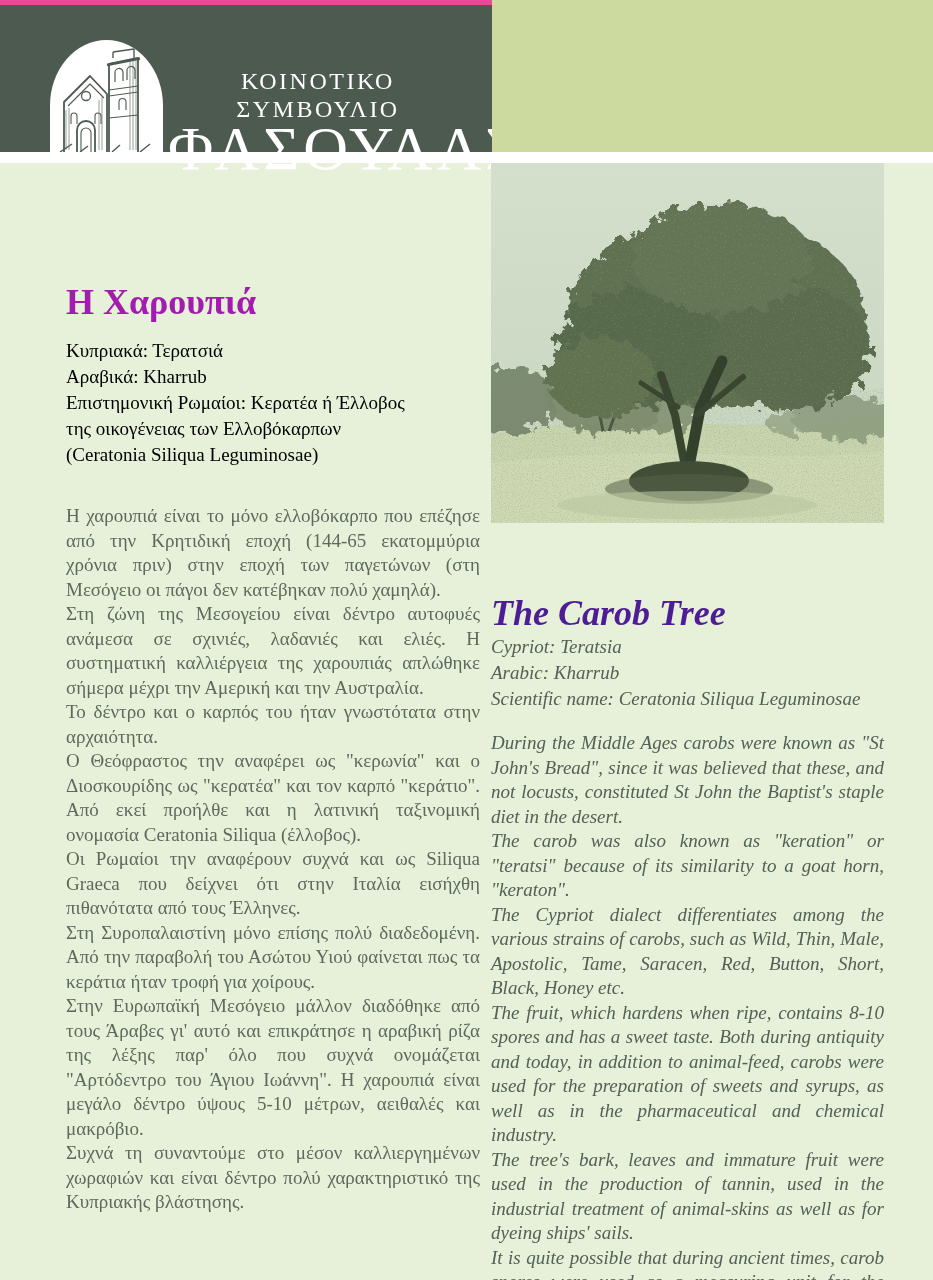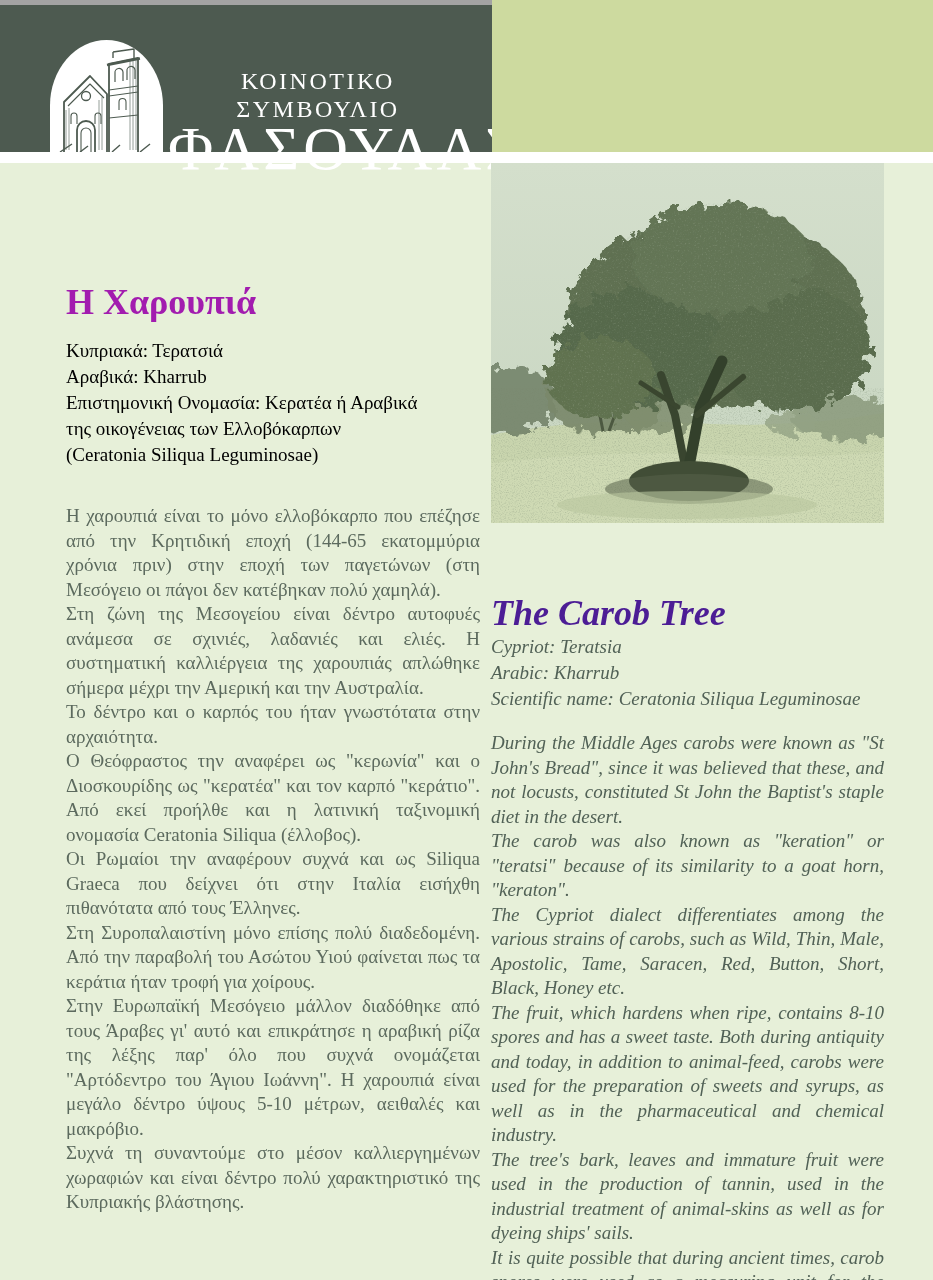--- a/index.html
+++ b/index.html
@@ -2,21 +2,21 @@
 <html lang="el"><head>
 <meta charset="utf-8">
 <style>
   html,body{margin:0;padding:0;}
   body{font-family:"Liberation Serif", serif; background:#ffffff;}
   .page{position:relative; width:933px; height:1280px; background:#e7f0d9; overflow:hidden;}
 
   
   .band{position:absolute; top:0; left:0; width:933px; height:152px;}
   .band-left{position:absolute; top:0; left:0; width:492px; height:152px;
-             background:#4d5a50; border-top:5px solid #a3a3a3; box-sizing:border-box;}
+             background:#4d5a50; border-top:5px solid #ec4899; box-sizing:border-box;}
   .band-right{position:absolute; top:0; left:492px; width:441px; height:152px; background:#cdda9f;}
   .white-gap{position:absolute; top:152px; left:0; width:933px; height:11px; background:#ffffff;}
 
   .logo-arch{position:absolute; top:40px; left:50px; width:113px; height:112px; background:#ffffff;
              border-radius:57px 57px 0 0 / 66px 66px 0 0; overflow:hidden;}
   .org{position:absolute; top:62px; left:168px; width:300px; text-align:center; color:#ffffff;}
   .org-line1{font-size:24px; letter-spacing:2.5px; line-height:28px;}
   .org-line2{font-size:62px; letter-spacing:4px; line-height:50px;}
 
   
@@ -168,21 +168,21 @@
       <ellipse cx="198" cy="326" rx="84" ry="15" fill="#57634b" opacity="0.55"></ellipse>
       <ellipse cx="196" cy="342" rx="130" ry="14" fill="#b9c69e" opacity="0.6"></ellipse>
     </svg>
   </figure>
 
   <section class="col-left">
     <h1 class="gr-title">Η Χαρουπιά</h1>
     <div class="gr-meta">
       <div>Κυπριακά: Τερατσιά</div>
       <div>Αραβικά: Kharrub</div>
-      <div>Επιστημονική Ονομασία: Κερατέα ή Αραβικά</div>
+      <div>Επιστημονική Ρωμαίοι: Κερατέα ή Έλλοβος</div>
       <div>της οικογένειας των Ελλοβόκαρπων</div>
       <div>(Ceratonia Siliqua Leguminosae)</div>
     </div>
     <div class="gr-body">
       <p>Η χαρουπιά είναι το μόνο ελλοβόκαρπο που επέζησε από την Κρητιδική εποχή (144-65 εκατομμύρια χρόνια πριν) στην εποχή των παγετώνων (στη Μεσόγειο οι πάγοι δεν κατέβηκαν πολύ χαμηλά).</p>
       <p>Στη ζώνη της Μεσογείου είναι δέντρο αυτοφυές ανάμεσα σε σχινιές, λαδανιές και ελιές. Η συστηματική καλλιέργεια της χαρουπιάς απλώθηκε σήμερα μέχρι την Αμερική και την Αυστραλία.</p>
       <p>Το δέντρο και ο καρπός του ήταν γνωστότατα στην αρχαιότητα.</p>
       <p>Ο Θεόφραστος την αναφέρει ως "κερωνία" και ο Διοσκουρίδης ως "κερατέα" και τον καρπό "κεράτιο". Από εκεί προήλθε και η λατινική ταξινομική ονομασία Ceratonia Siliqua (έλλοβος).</p>
       <p>Οι Ρωμαίοι την αναφέρουν συχνά και ως Siliqua Graeca που δείχνει ότι στην Ιταλία εισήχθη πιθανότατα από τους Έλληνες.</p>
       <p>Στη Συροπαλαιστίνη μόνο επίσης πολύ διαδεδομένη. Από την παραβολή του Ασώτου Υιού φαίνεται πως τα κεράτια ήταν τροφή για χοίρους.</p>

